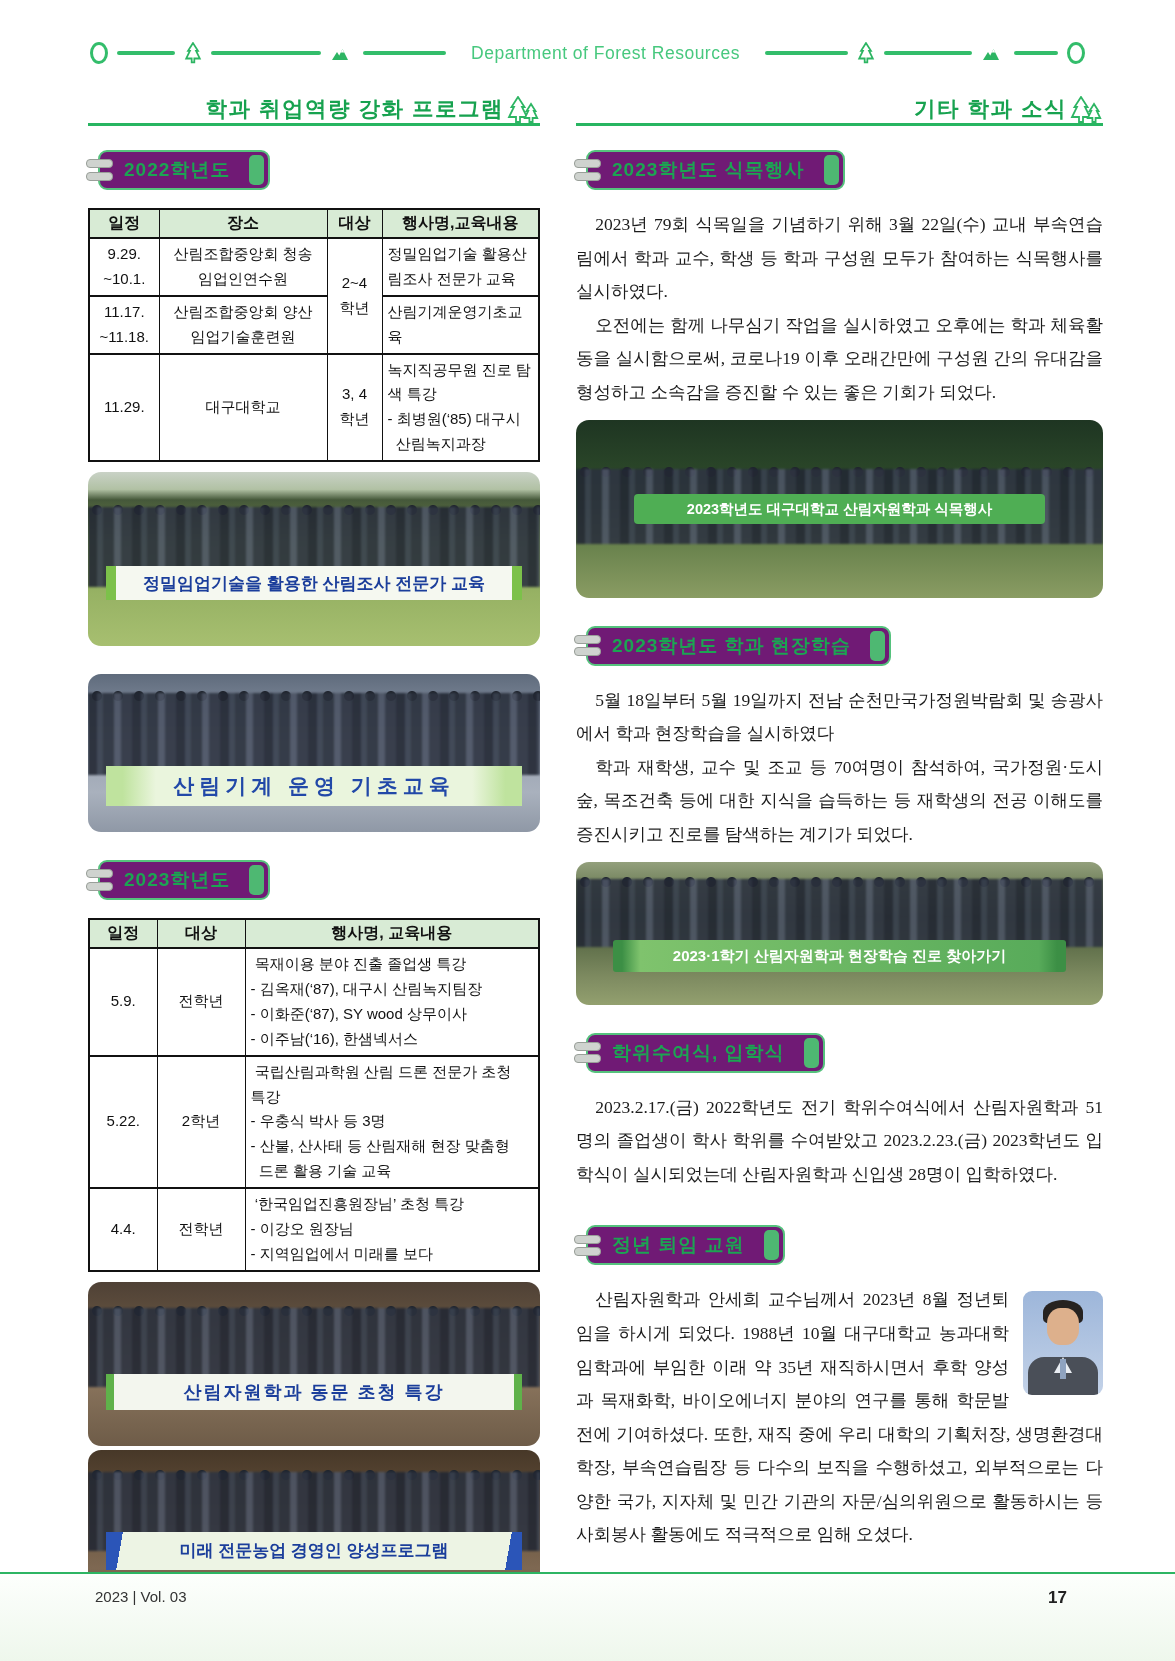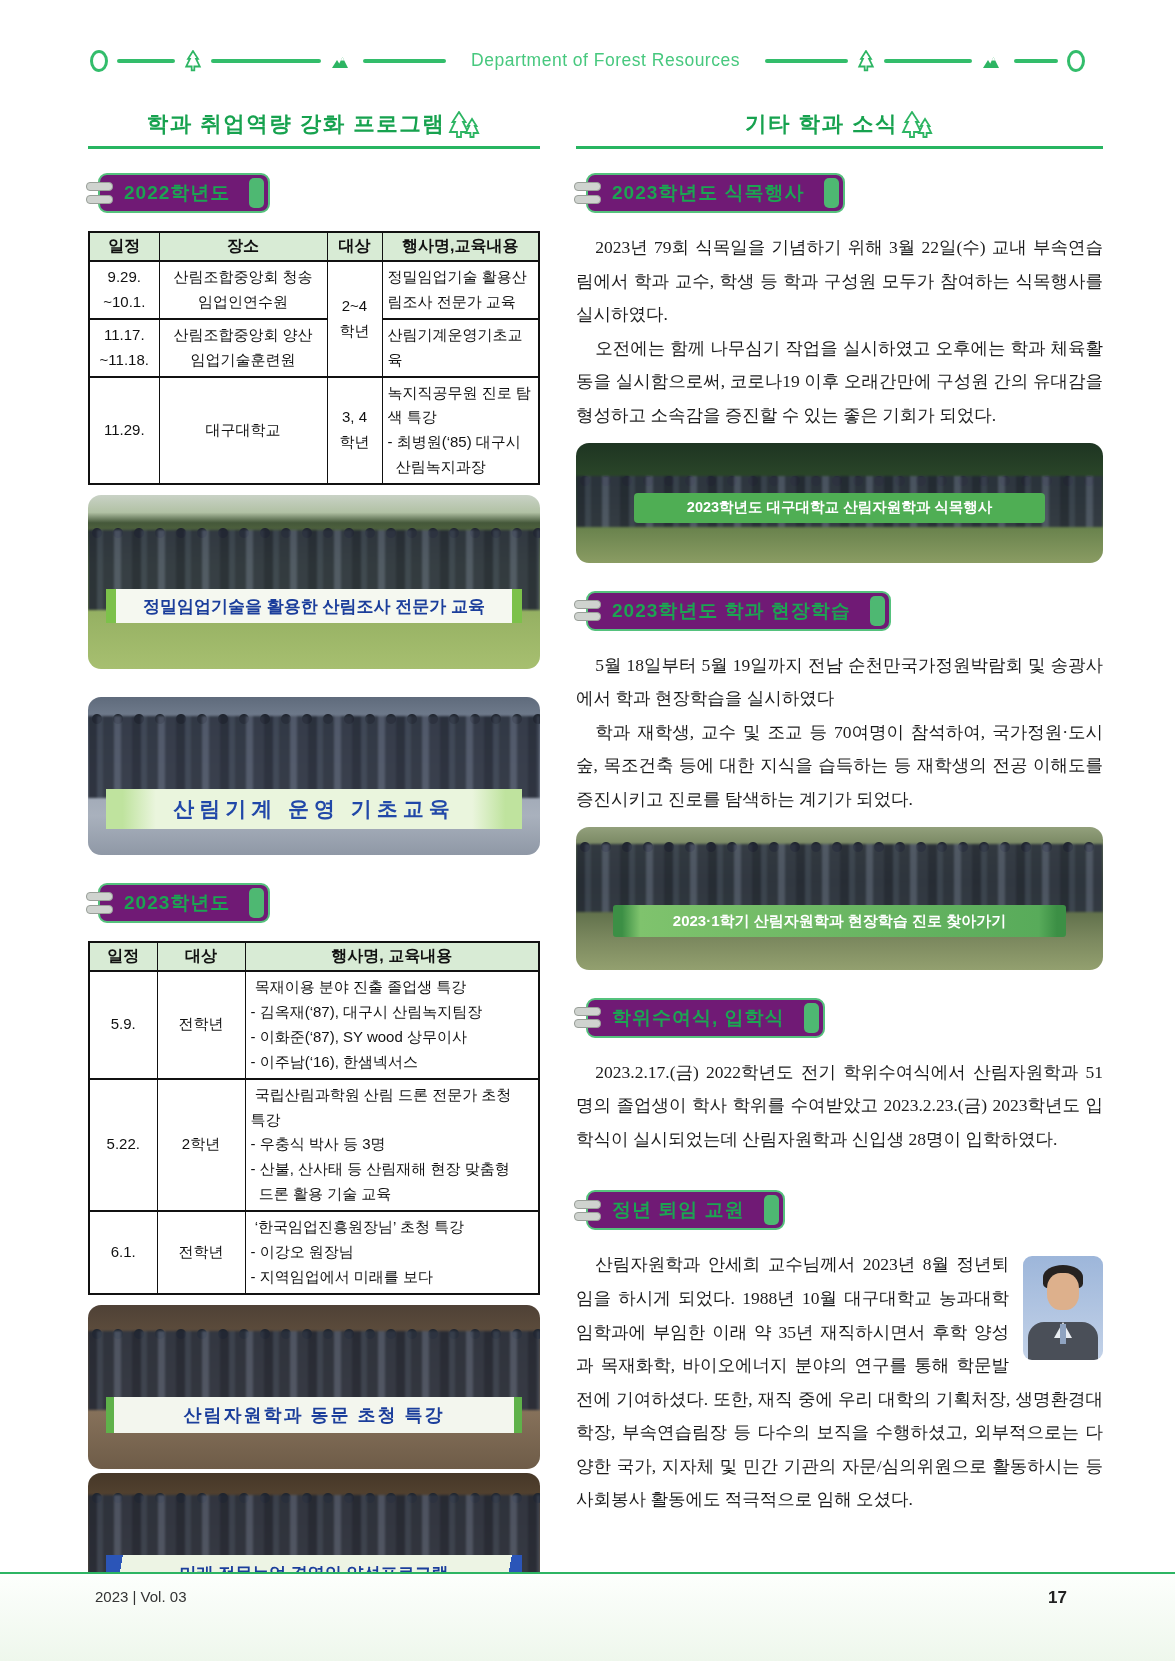--- a/index.html
+++ b/index.html
@@ -4,30 +4,30 @@
 <style>
   html,body { margin:0; padding:0; background:#ffffff; }
   .page { position:relative; width:1175px; height:1661px; background:#ffffff; overflow:hidden;
           font-family:"Liberation Sans", sans-serif; }
 
   
   .deco { display:flex; align-items:center; padding:42px 90px 0 90px; }
   .dline { height:4px; background:#33bd6b; border-radius:2px; flex:0 0 auto; margin:0 9px; }
   .dline.grow { flex:1 1 auto; }
   .ring-end { width:12px; height:16px; border:3.5px solid #33bd6b; border-radius:50%; background:#fff; flex:0 0 auto; }
-  .deco-title { color:#47c87e; font-size:17.5px; letter-spacing:.5px; margin:8px 16px; white-space:nowrap; }
+  .deco-title { color:#47c87e; font-size:17.5px; letter-spacing:.5px; margin:0 16px; white-space:nowrap; }
   .ico { flex:0 0 auto; }
 
   
   .content { display:flex; gap:36px; padding:30px 72px 0 88px; }
   .col-left  { width:452px; flex:0 0 452px; }
   .col-right { width:527px; flex:0 0 527px; }
 
-  .col-head { display:flex; justify-content:center; align-items:flex-end;
-              border-bottom:3px solid #28b561; padding-bottom:8px;
+  .col-head { display:flex; justify-content:flex-end; align-items:flex-end;
+              border-bottom:3px solid #28b561; padding-bottom:0;
               color:#17a24f; font-weight:800; font-size:21.5px; letter-spacing:1.5px; }
 
   
   .badge { position:relative; display:inline-block; margin:24px 0 14px 10px;
            padding:5px 38px 5px 24px; border:2.5px solid #55c27d; border-radius:9px;
            background:#701a75; color:#1ca452; font-weight:800; font-size:19px; letter-spacing:1px; }
   .badge .tab { position:absolute; top:3px; bottom:3px; right:4px; width:15px;
                 background:#4eb872; border-radius:5px; }
   .badge .rg { position:absolute; left:-14px; width:25px; height:7px; background:#cfd3cf;
                border:1.5px solid #999f99; border-radius:4px; }
@@ -67,21 +67,21 @@
   .photo3 { height:164px; background:linear-gradient(180deg,#4f4136 0%,#63523f 25%,#77634d 45%,#86715a 65%,#6e5c48 100%); margin-top:10px; }
   .photo3 .ph-crowd { top:16%; height:48%; } .photo3 .ph-heads { top:13%; }
   .photo3 .ph-banner { top:56%; height:36px; background:#f3f6ee; color:#1b3e9b; font-size:18px;
       letter-spacing:2px; border-left:8px solid #5fb24a; border-right:8px solid #5fb24a; }
 
   .photo4 { height:158px; background:linear-gradient(180deg,#473828 0%,#5d4a36 28%,#705b45 52%,#7e6852 75%,#67543f 100%); margin-bottom:0; }
   .photo4 .ph-crowd { top:14%; height:50%; } .photo4 .ph-heads { top:11%; }
   .photo4 .ph-banner { top:52%; height:38px; font-size:17px; color:#1b3e9b;
       background:linear-gradient(100deg,#2b55b8 0 4%,#edf4e4 4% 96%,#2b55b8 96% 100%); }
 
-  .photoR1 { height:120px; background:linear-gradient(180deg,#1e3522 0%,#2b4729 30%,#3f5c33 48%,#66804b 68%,#8a9c63 100%); }
+  .photoR1 { height:178px; background:linear-gradient(180deg,#1e3522 0%,#2b4729 30%,#3f5c33 48%,#66804b 68%,#8a9c63 100%); }
   .photoR1 .ph-crowd { top:28%; height:42%; } .photoR1 .ph-heads { top:25%; }
   .photoR1 .ph-banner { top:42%; height:30px; left:11%; right:11%; background:#4fae54; color:#fff;
       font-size:14.5px; border-radius:4px; }
 
   .photoR2 { height:143px; background:linear-gradient(180deg,#93a07c 0%,#6d7d58 18%,#4a593c 38%,#5f6f4a 58%,#7d8a60 80%,#93a06f 100%); }
   .photoR2 .ph-crowd { top:12%; height:48%; } .photoR2 .ph-heads { top:9%; }
   .photoR2 .ph-banner { top:55%; height:32px; left:7%; right:7%; color:#fff; font-size:15px; border-radius:3px;
       background:linear-gradient(90deg,#3c8f45 0 2%,#7fc36d 6%,#58ab5a 94%,#3c8f45 98% 100%); }
 
   
@@ -250,21 +250,21 @@
           <tr>
             <td class="c">5.22.</td>
             <td class="c">2학년</td>
             <td class="l">&nbsp;국립산림과학원 산림 드론 전문가 초청
 특강
 - 우충식 박사 등 3명
 - 산불, 산사태 등 산림재해 현장 맞춤형
 &nbsp;&nbsp;드론 활용 기술 교육</td>
           </tr>
           <tr>
-            <td class="c">6.1.</td>
+            <td class="c">4.4.</td>
             <td class="c">전학년</td>
             <td class="l">&nbsp;‘한국임업진흥원장님’ 초청 특강
 - 이강오 원장님
 - 지역임업에서 미래를 보다</td>
           </tr>
         </tbody>
       </table>
 
       <div class="photo photo3">
         <div class="ph-heads"></div>

